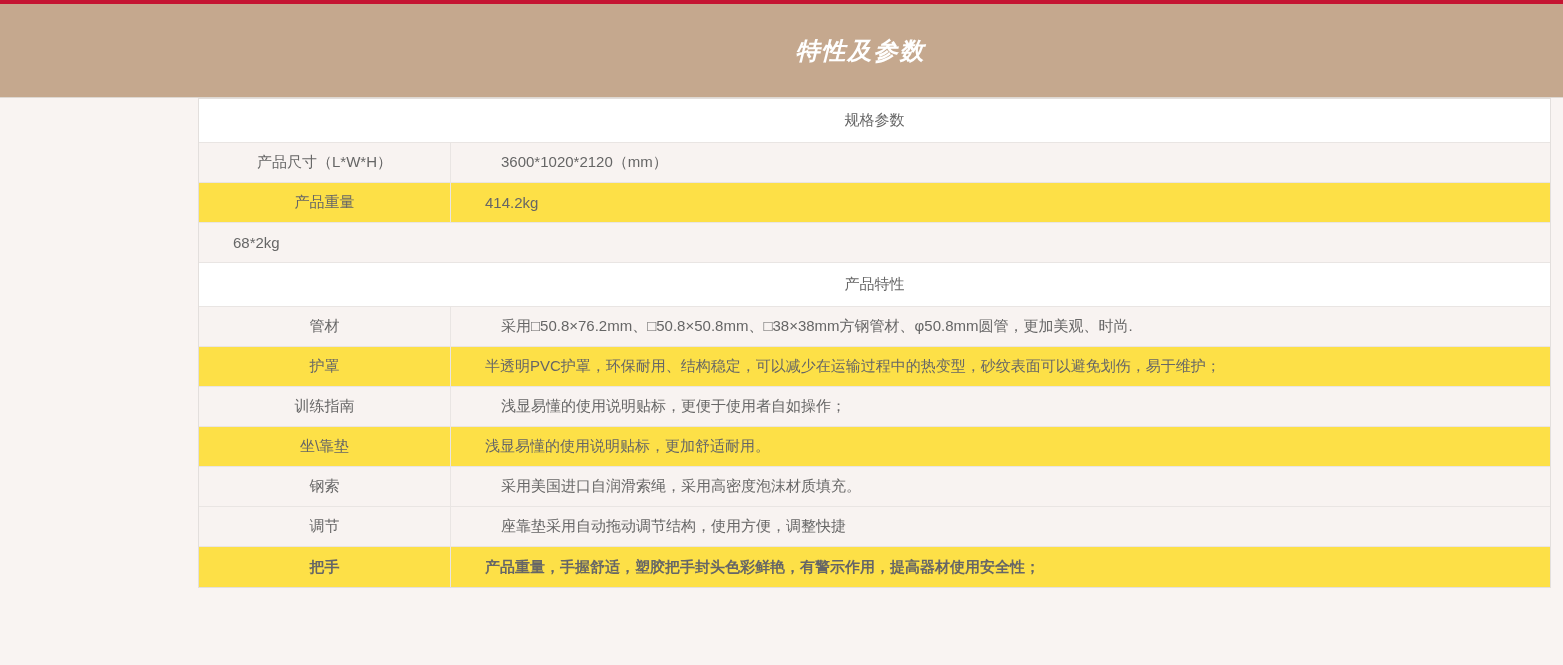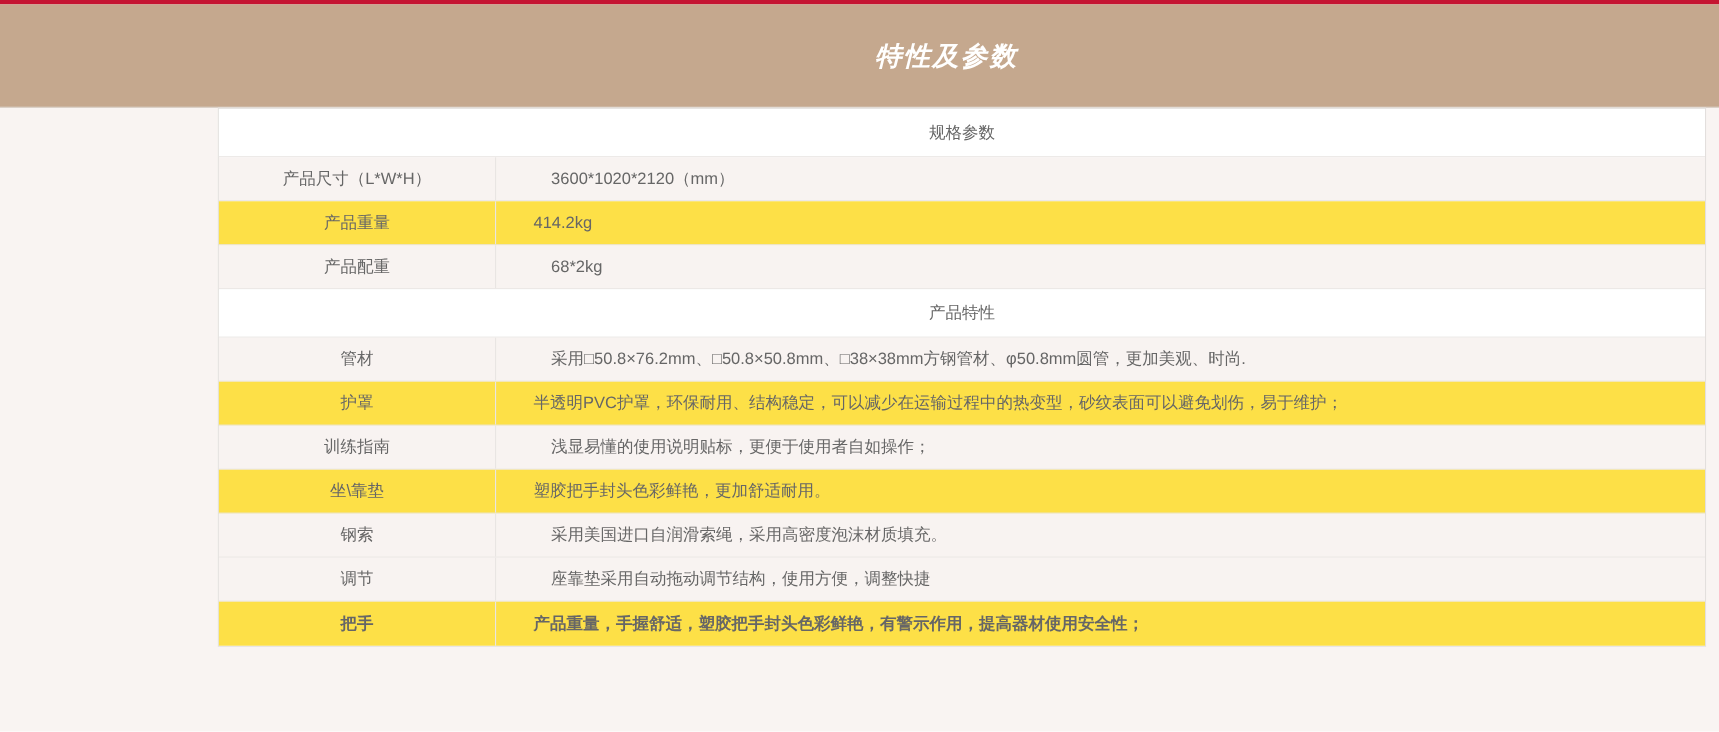--- a/index.html
+++ b/index.html
@@ -91,21 +91,20 @@
 
     <div class="row data-row stripe">
       <div class="cell-label">产品尺寸（L*W*H）</div>
       <div class="cell-value">3600*1020*2120（mm）</div>
     </div>
     <div class="row data-row">
       <div class="cell-label">产品重量</div>
       <div class="cell-value">414.2kg</div>
     </div>
     <div class="row data-row stripe">
-      <div class="cell-label">产品配重</div>
       <div class="cell-value">68*2kg</div>
     </div>
 
     <div class="row section-header">
       <span>产品特性</span>
     </div>
 
     <div class="row data-row stripe">
       <div class="cell-label">管材</div>
       <div class="cell-value">采用□50.8×76.2mm、□50.8×50.8mm、□38×38mm方钢管材、φ50.8mm圆管，更加美观、时尚.</div>
@@ -113,21 +112,21 @@
     <div class="row data-row">
       <div class="cell-label">护罩</div>
       <div class="cell-value">半透明PVC护罩，环保耐用、结构稳定，可以减少在运输过程中的热变型，砂纹表面可以避免划伤，易于维护；</div>
     </div>
     <div class="row data-row stripe">
       <div class="cell-label">训练指南</div>
       <div class="cell-value">浅显易懂的使用说明贴标，更便于使用者自如操作；</div>
     </div>
     <div class="row data-row">
       <div class="cell-label">坐\靠垫</div>
-      <div class="cell-value">塑胶把手封头色彩鲜艳，更加舒适耐用。</div>
+      <div class="cell-value">浅显易懂的使用说明贴标，更加舒适耐用。</div>
     </div>
     <div class="row data-row stripe">
       <div class="cell-label">钢索</div>
       <div class="cell-value">采用美国进口自润滑索绳，采用高密度泡沫材质填充。</div>
     </div>
     <div class="row data-row stripe">
       <div class="cell-label">调节</div>
       <div class="cell-value">座靠垫采用自动拖动调节结构，使用方便，调整快捷</div>
     </div>
     <div class="row data-row">

